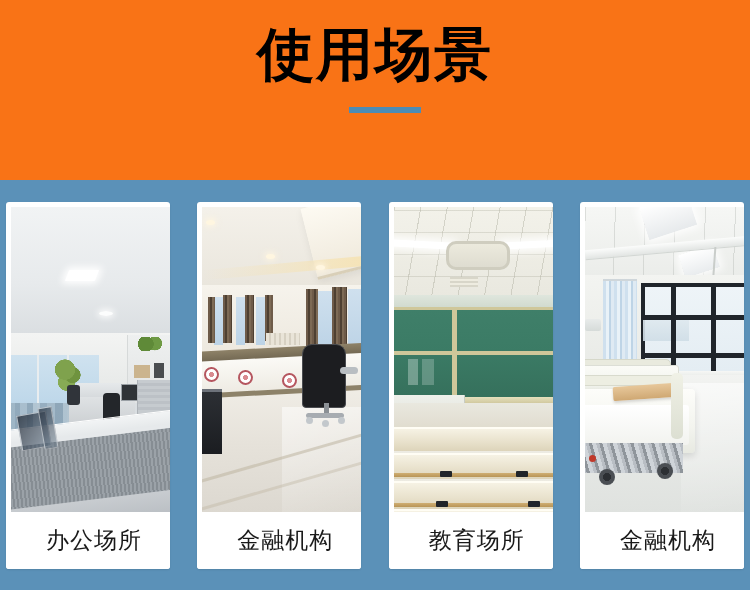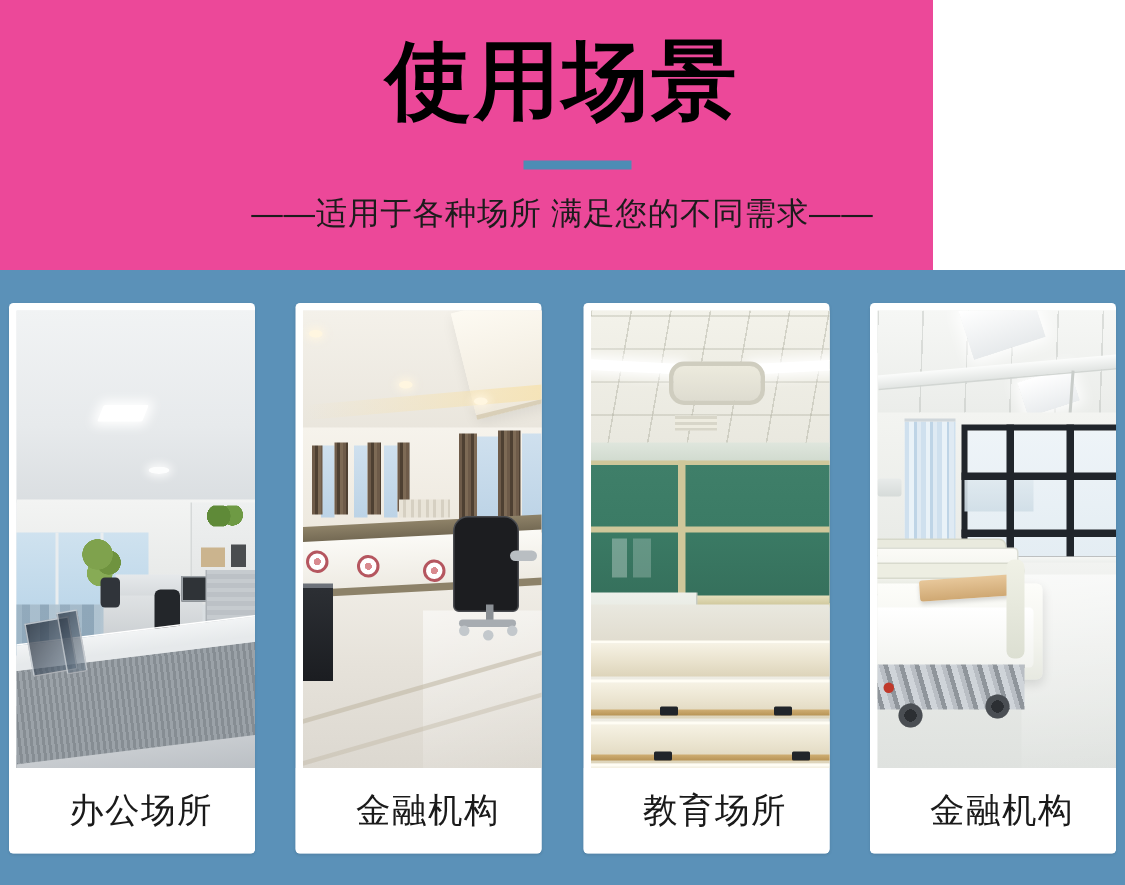--- a/index.html
+++ b/index.html
@@ -18,23 +18,23 @@
     width: 750px;
     height: 590px;
     background: #ffffff;
   }
 
   
   .header {
     position: absolute;
     left: 0;
     top: 0;
-    width: 622px;
+    width: 750px;
     height: 180px;
-    background: #ec4899;
+    background: #f97316;
     text-align: center;
   }
   .header-title {
     position: absolute;
     left: 0;
     top: 18px;
     width: 750px;
     font-size: 57px;
     line-height: 72px;
     font-weight: bold;
@@ -588,21 +588,20 @@
   }
 </style>
 </head>
 <body>
 
 <div class="page">
 
   <div class="header">
     <div class="header-title">使用场景</div>
     <div class="header-rule"></div>
-    <div class="header-subtitle">——适用于各种场所 满足您的不同需求——</div>
   </div>
 
   <div class="band">
     <div class="cards">
 
       <div class="card">
         <div class="card-photo ph-office">
           <div class="ceiling"></div>
           <div class="panel-light"></div>
           <div class="spot1"></div>

